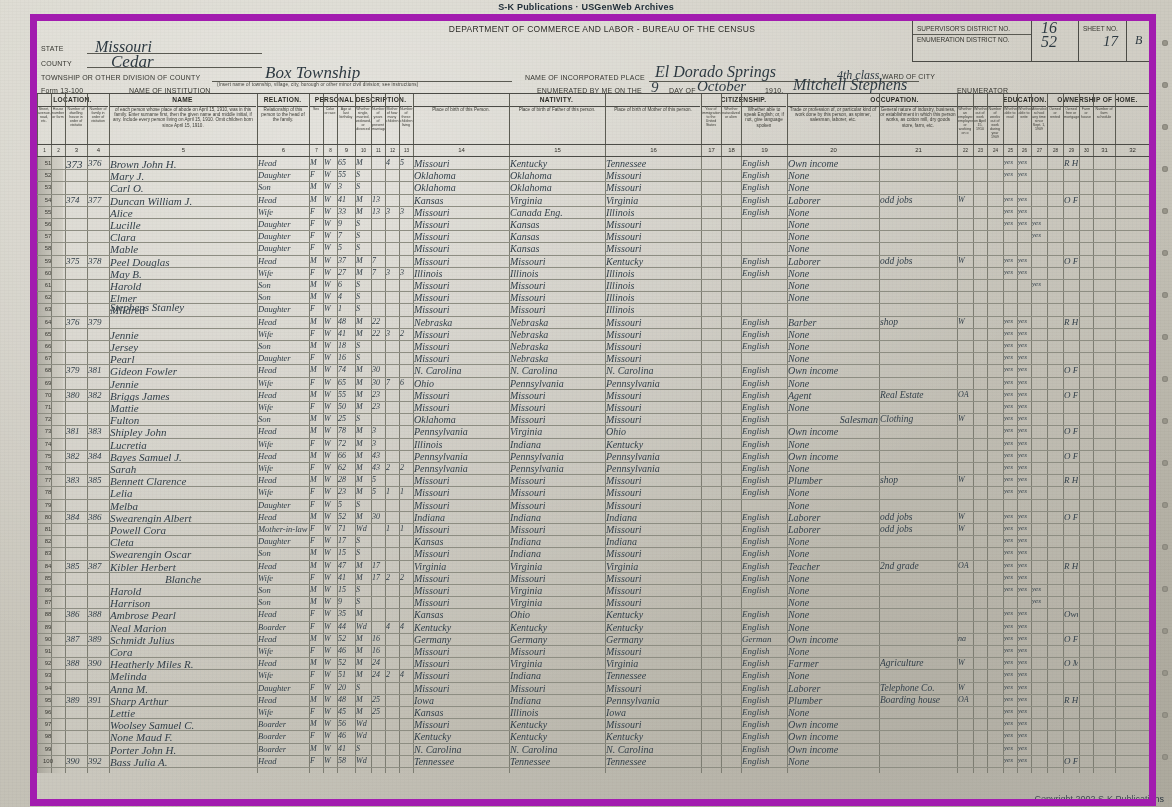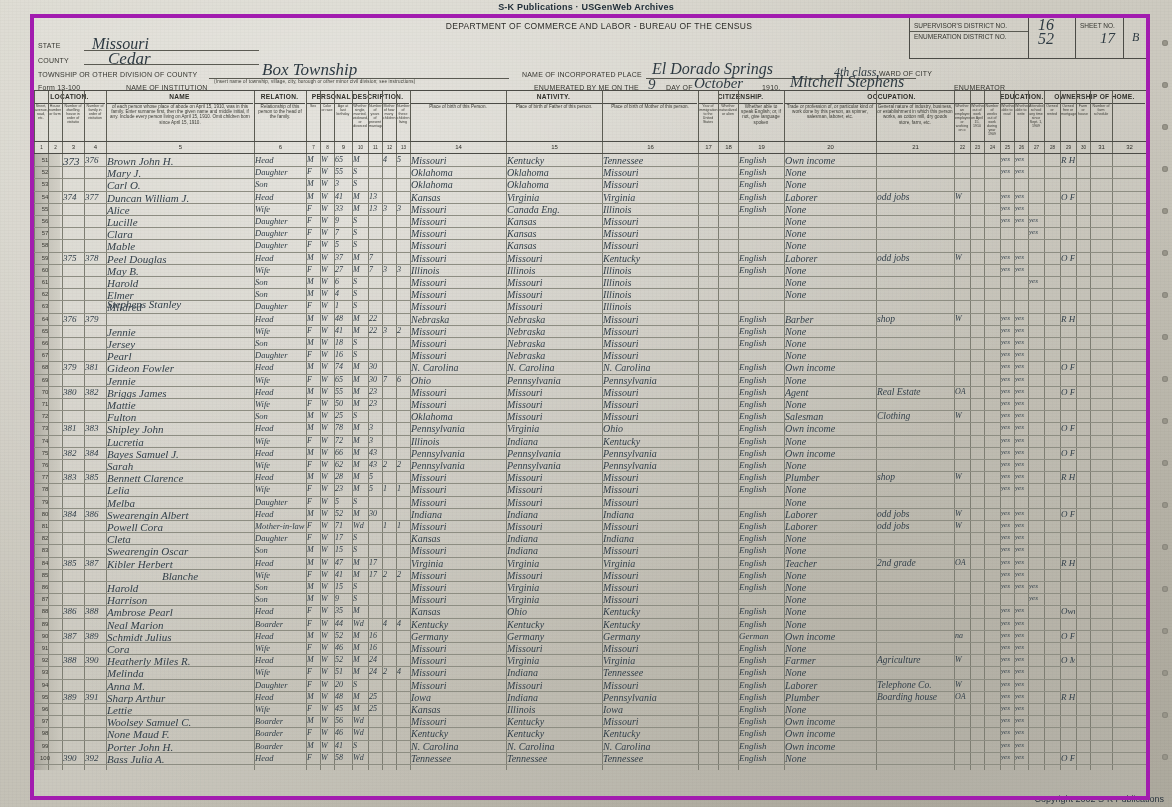--- a/index.html
+++ b/index.html
@@ -38,21 +38,21 @@
   }
   .credit-bottom{
     position:absolute;bottom:3px;right:8px;
     font-family:"Liberation Sans", sans-serif;
     font-size:9px;color:#2b3640;
   }
   
   #form{
     position:absolute;
     left:30px;top:14px;width:1112px;height:778px;
-    border:4px solid #a21caf;
+    border:7px solid #a21caf;
     background:rgba(255,255,255,0.10);
   }
   
   .hdr{position:relative;height:72px;}
   .hdr .title1{
     position:absolute;left:330px;top:3px;width:470px;text-align:center;
     font-family:"Liberation Sans", sans-serif;
     font-size:8.5px;letter-spacing:.3px;color:#2c2c28;
   }
   .hdr .title2{
@@ -707,21 +707,21 @@
       <div class="cell" style="left: 73px; width: 146px; top: 257.2px; font-size: 11px;">Fulton</div>
       <div class="cell" style="left: 221px; width: 50px; top: 257.2px; font-size: 8.5px;">Son</div>
       <div class="cell" style="left: 273px; width: 12px; top: 257.2px; font-size: 8px;">M</div>
       <div class="cell" style="left: 287px; width: 12px; top: 257.2px; font-size: 8px;">W</div>
       <div class="cell" style="left: 301px; width: 16px; top: 257.2px; font-size: 8px;">25</div>
       <div class="cell" style="left: 319px; width: 14px; top: 257.2px; font-size: 8px;">S</div>
       <div class="cell" style="left: 377px; width: 94px; top: 257.2px; font-size: 10px;">Oklahoma</div>
       <div class="cell" style="left: 473px; width: 94px; top: 257.2px; font-size: 10px;">Missouri</div>
       <div class="cell" style="left: 569px; width: 94px; top: 257.2px; font-size: 10px;">Missouri</div>
       <div class="cell" style="left: 705px; width: 44px; top: 257.2px; font-size: 9px;">English</div>
-      <div class="cell" style="left: 751px; width: 90px; top: 257.2px; font-size: 10px;">Salesman</div>
+      <div class="cell" style="left: 751px; width: 90px; top: 257.2px; font-size: 10px; text-align: right;">Salesman</div>
       <div class="cell" style="left: 843px; width: 76px; top: 257.2px; font-size: 9.5px;">Clothing</div>
       <div class="cell" style="left: 921px; width: 14px; top: 257.2px; font-size: 8px;">W</div>
       <div class="cell" style="left: 967px; width: 12px; top: 257.2px; font-size: 7px;">yes</div>
       <div class="cell" style="left: 981px; width: 12px; top: 257.2px; font-size: 7px;">yes</div>
       <div class="rowline" style="top: 280.6px;"></div>
       <div class="rowno" style="top: 271.4px;">73</div>
       <div class="cell" style="left: 29px; width: 20px; top: 269.4px; font-size: 9px;">381</div>
       <div class="cell" style="left: 51px; width: 20px; top: 269.4px; font-size: 9px;">383</div>
       <div class="cell" style="left: 73px; width: 146px; top: 269.4px; font-size: 11px;">Shipley John</div>
       <div class="cell" style="left: 221px; width: 50px; top: 269.4px; font-size: 8.5px;">Head</div>

